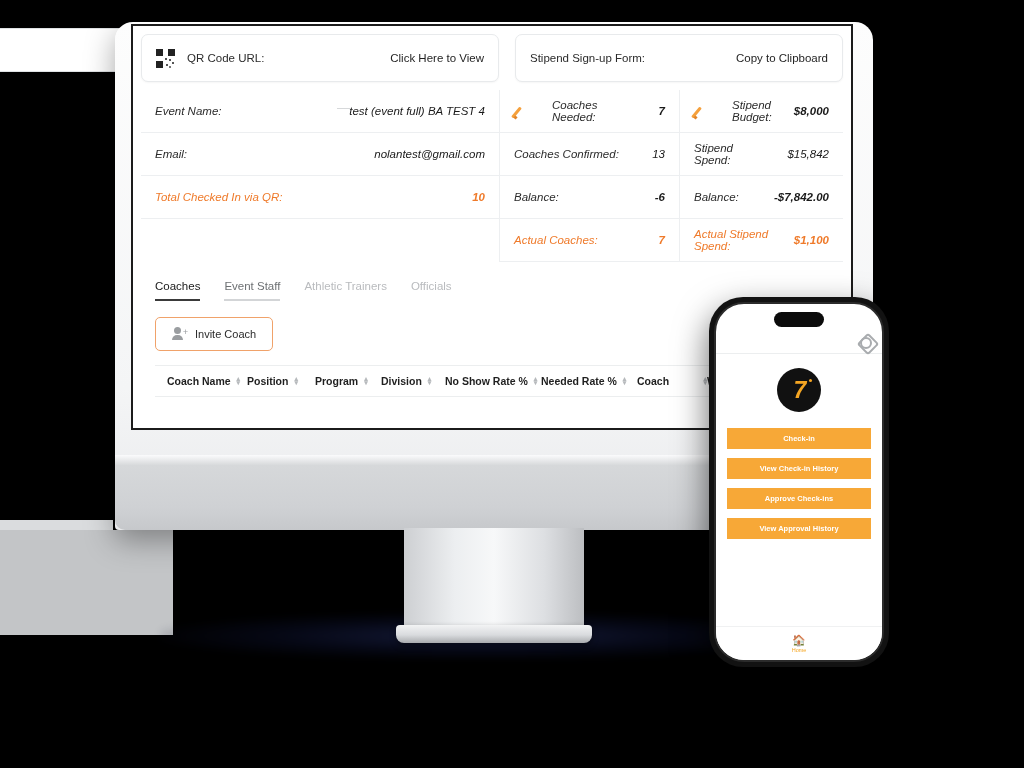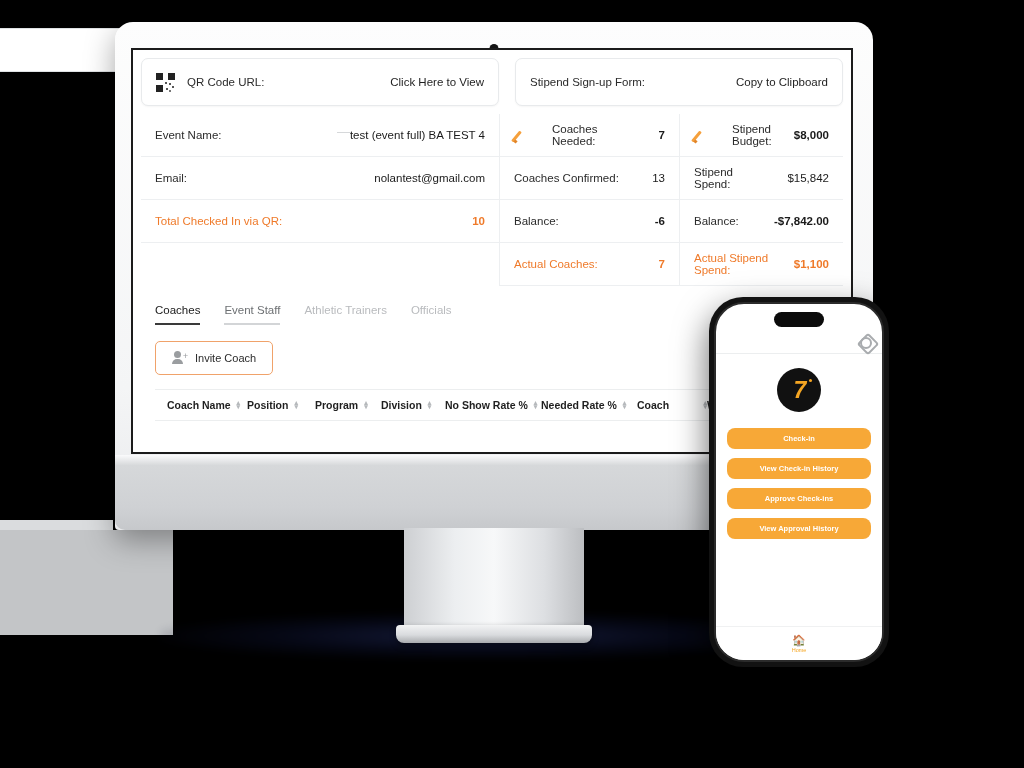--- a/index.html
+++ b/index.html
@@ -56,21 +56,21 @@
   }
   .stand-base {
     position:absolute; left:396px; top:625px; width:196px; height:18px;
     border-radius: 4px 4px 8px 8px;
     background: linear-gradient(180deg,#f2f3f4 0%, #d9dbde 55%, #a9abae 100%);
     box-shadow: 0 3px 6px rgba(0,0,0,.4);
   }
 
   
   .screen-frame {
-    position:absolute; left:131px; top:48px; width:722px; height:406px;
+    position:absolute; left:131px; top:24px; width:722px; height:406px;
     background:#1b1b1b; padding:2px;
   }
   .screen {
     position:relative; width:100%; height:100%;
     background:#ffffff; overflow:hidden;
   }
 
   
   .top-row { display:flex; }
   .link-card {
@@ -93,21 +93,21 @@
       linear-gradient(#555,#555) 13px 10px/2px 2px no-repeat,
       linear-gradient(#555,#555) 16px 13px/2px 2px no-repeat,
       linear-gradient(#555,#555) 10px 15px/2px 2px no-repeat,
       linear-gradient(#777,#777) 13px 17px/2px 2px no-repeat;
     background-color:#fff;
   }
   .lbl { font-size:11.5px; color:#2b2b2b; }
   .link-action { margin-left:auto; font-size:11.5px; color:#1f1f1f; cursor:pointer; }
 
   
-  .stats { display:flex; padding:0 8px; }
+  .stats { display:flex; padding:0 8px;font-style:italic; }
   .stat-col { display:flex; flex-direction:column; }
   .stat-col.c1 { width:358px; }
   .stat-col.c2 { width:180px; }
   .stat-col.c3 { flex:1; }
   .stat-row {
     height:43px; display:flex; align-items:center;
     border-bottom:1px solid #edeff1; padding:0 14px; position:relative;
   }
   .stat-col.c2 .stat-row, .stat-col.c3 .stat-row { border-left:1px solid #edeff1;gap:19px; }
   .pencil {
@@ -200,21 +200,21 @@
     width:44px; height:44px; border-radius:50%; background:#111;
     margin:14px auto 16px; display:flex; align-items:center; justify-content:center;
     position:relative;
   }
   .logo-mark { color:#f5a623; font-size:23px; font-weight:700; font-style:italic;
                letter-spacing:-2px; line-height:1; }
   .logo-dot { position:absolute; right:9px; top:11px; width:3px; height:3px;
               border-radius:50%; background:#f5a623; }
   .phone-btns { padding:0 11px; }
   .pbtn {
-    height:21px; border-radius:8px; background:#f7a837; color:#fff;
+    height:21px; border-radius:0; background:#f7a837; color:#fff;
     font-size:7.5px; font-weight:700; display:flex; align-items:center;
     justify-content:center; margin-bottom:9px; cursor:pointer;
   }
   .phone-nav {
     position:absolute; bottom:0; left:0; right:0; height:34px;
     display:flex; flex-direction:column; align-items:center; justify-content:center;
     border-top:1px solid #f0f1f2; background:#fff;
   }
   .home-ico { font-size:11px; color:#f5a623; line-height:11px; }
   .home-lbl { font-size:5.5px; color:#f5a623; margin-top:1px; }

